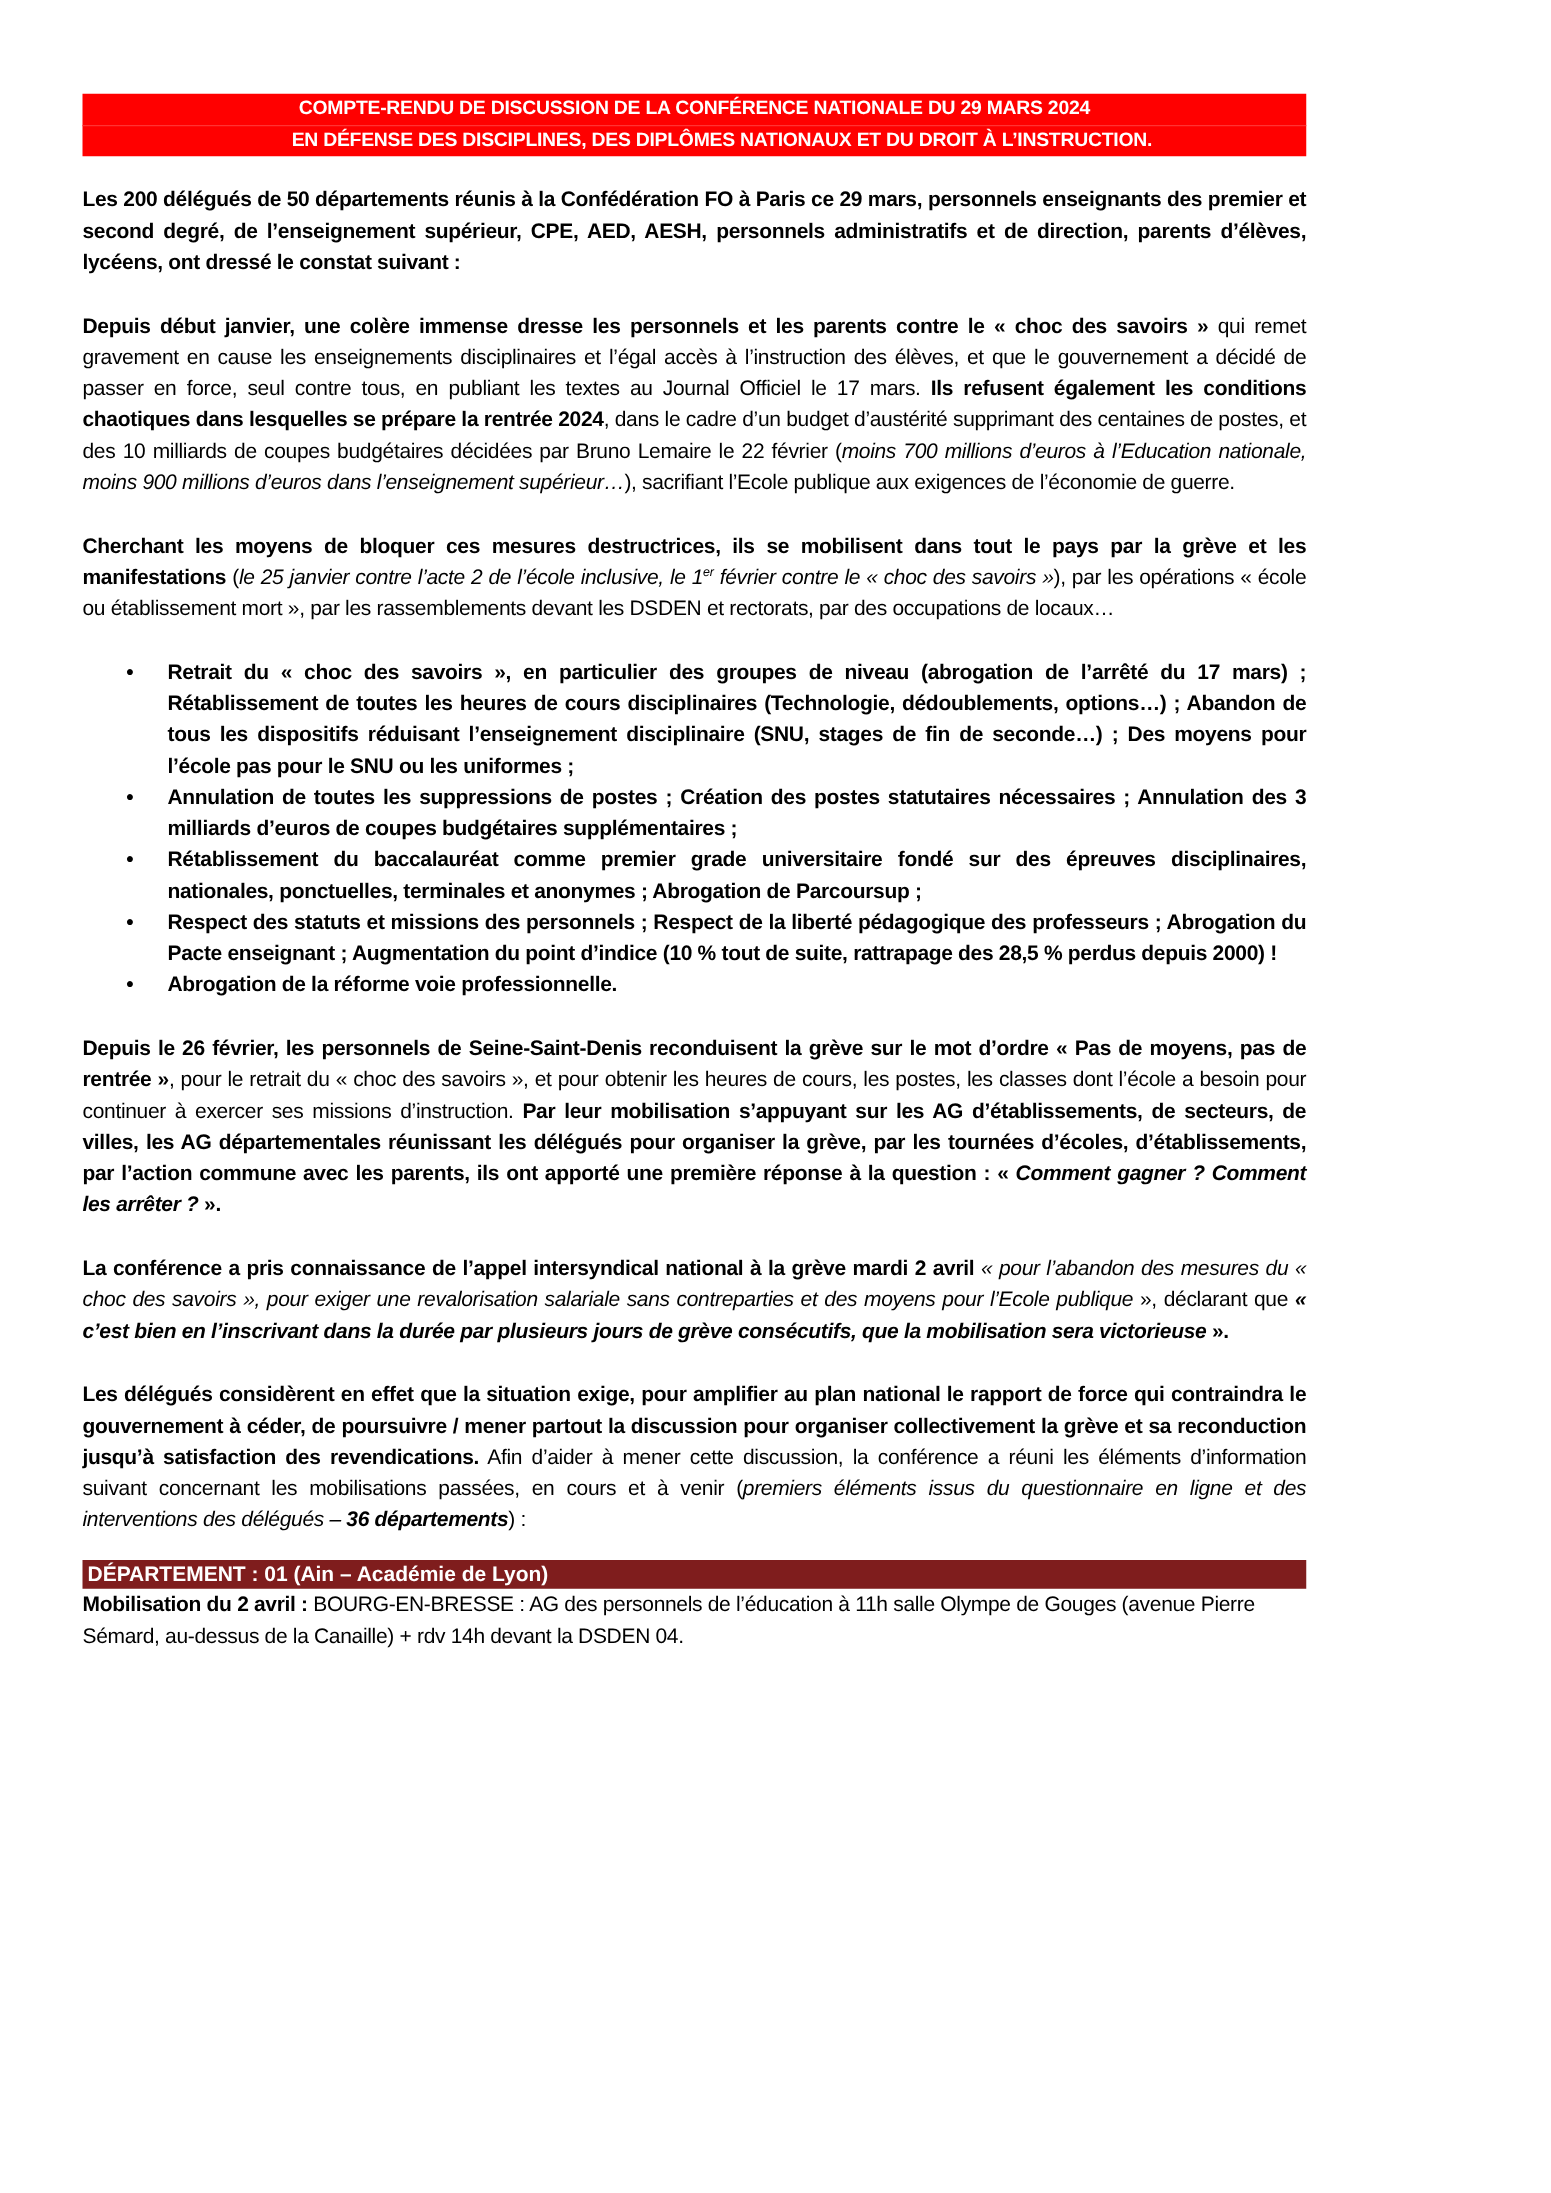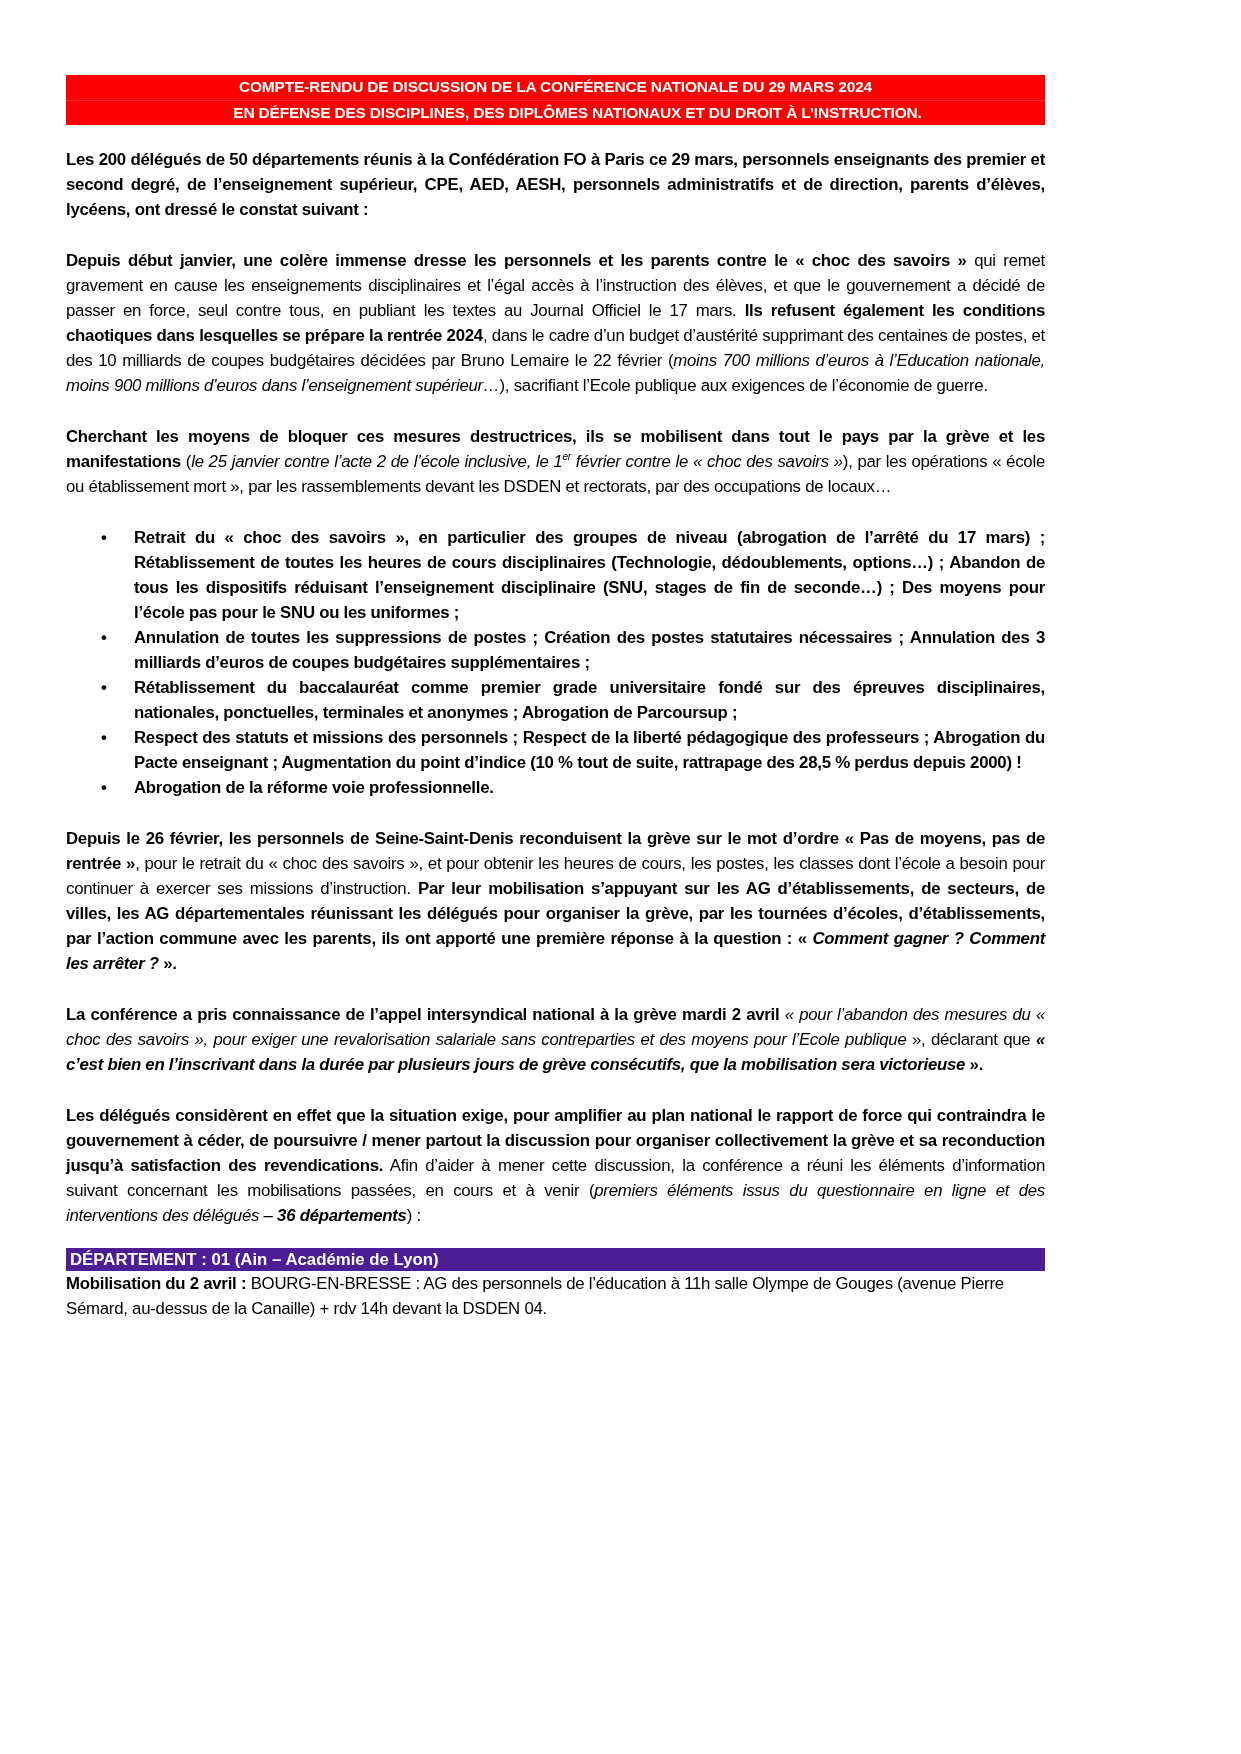--- a/index.html
+++ b/index.html
@@ -10,21 +10,21 @@
             font-size:15.5px; letter-spacing:-0.2px; }
   .banner .bl { height:24.5px; line-height:24.5px; border-bottom:1px solid #f33; }
   .banner .bl:last-child { border-bottom:none;padding-left:44px; }
   p { margin:0; font-size:16.8px; line-height:25px; text-align:justify; letter-spacing:-0.25px; }
   .gap { height:26px; }
   b { font-weight:bold; }
   i { font-style:italic; }
   ul { margin:0; padding:0 0 0 68px; list-style:none; }
   ul li { position:relative; font-weight:bold; font-size:16.8px; line-height:25px; text-align:justify; letter-spacing:-0.25px; }
   ul li .bullet { position:absolute; left:-33px; top:0; }
-  .dept { background:#4c1d95; color:#fff; font-weight:bold; font-size:16.8px; height:23px; line-height:23px; padding-left:4px; margin-top:20px; }
+  .dept { background:#7f1d1d; color:#fff; font-weight:bold; font-size:16.8px; height:23px; line-height:23px; padding-left:4px; margin-top:20px; }
   sup { font-size:10px; line-height:0; }
 </style>
 </head>
 <body>
 
 <div class="page">
 
   <div class="banner">
     <div class="bl">COMPTE-RENDU DE DISCUSSION DE LA CONFÉRENCE NATIONALE DU 29 MARS 2024</div>
     <div class="bl">EN DÉFENSE DES DISCIPLINES, DES DIPLÔMES NATIONAUX ET DU DROIT À L’INSTRUCTION.</div>

